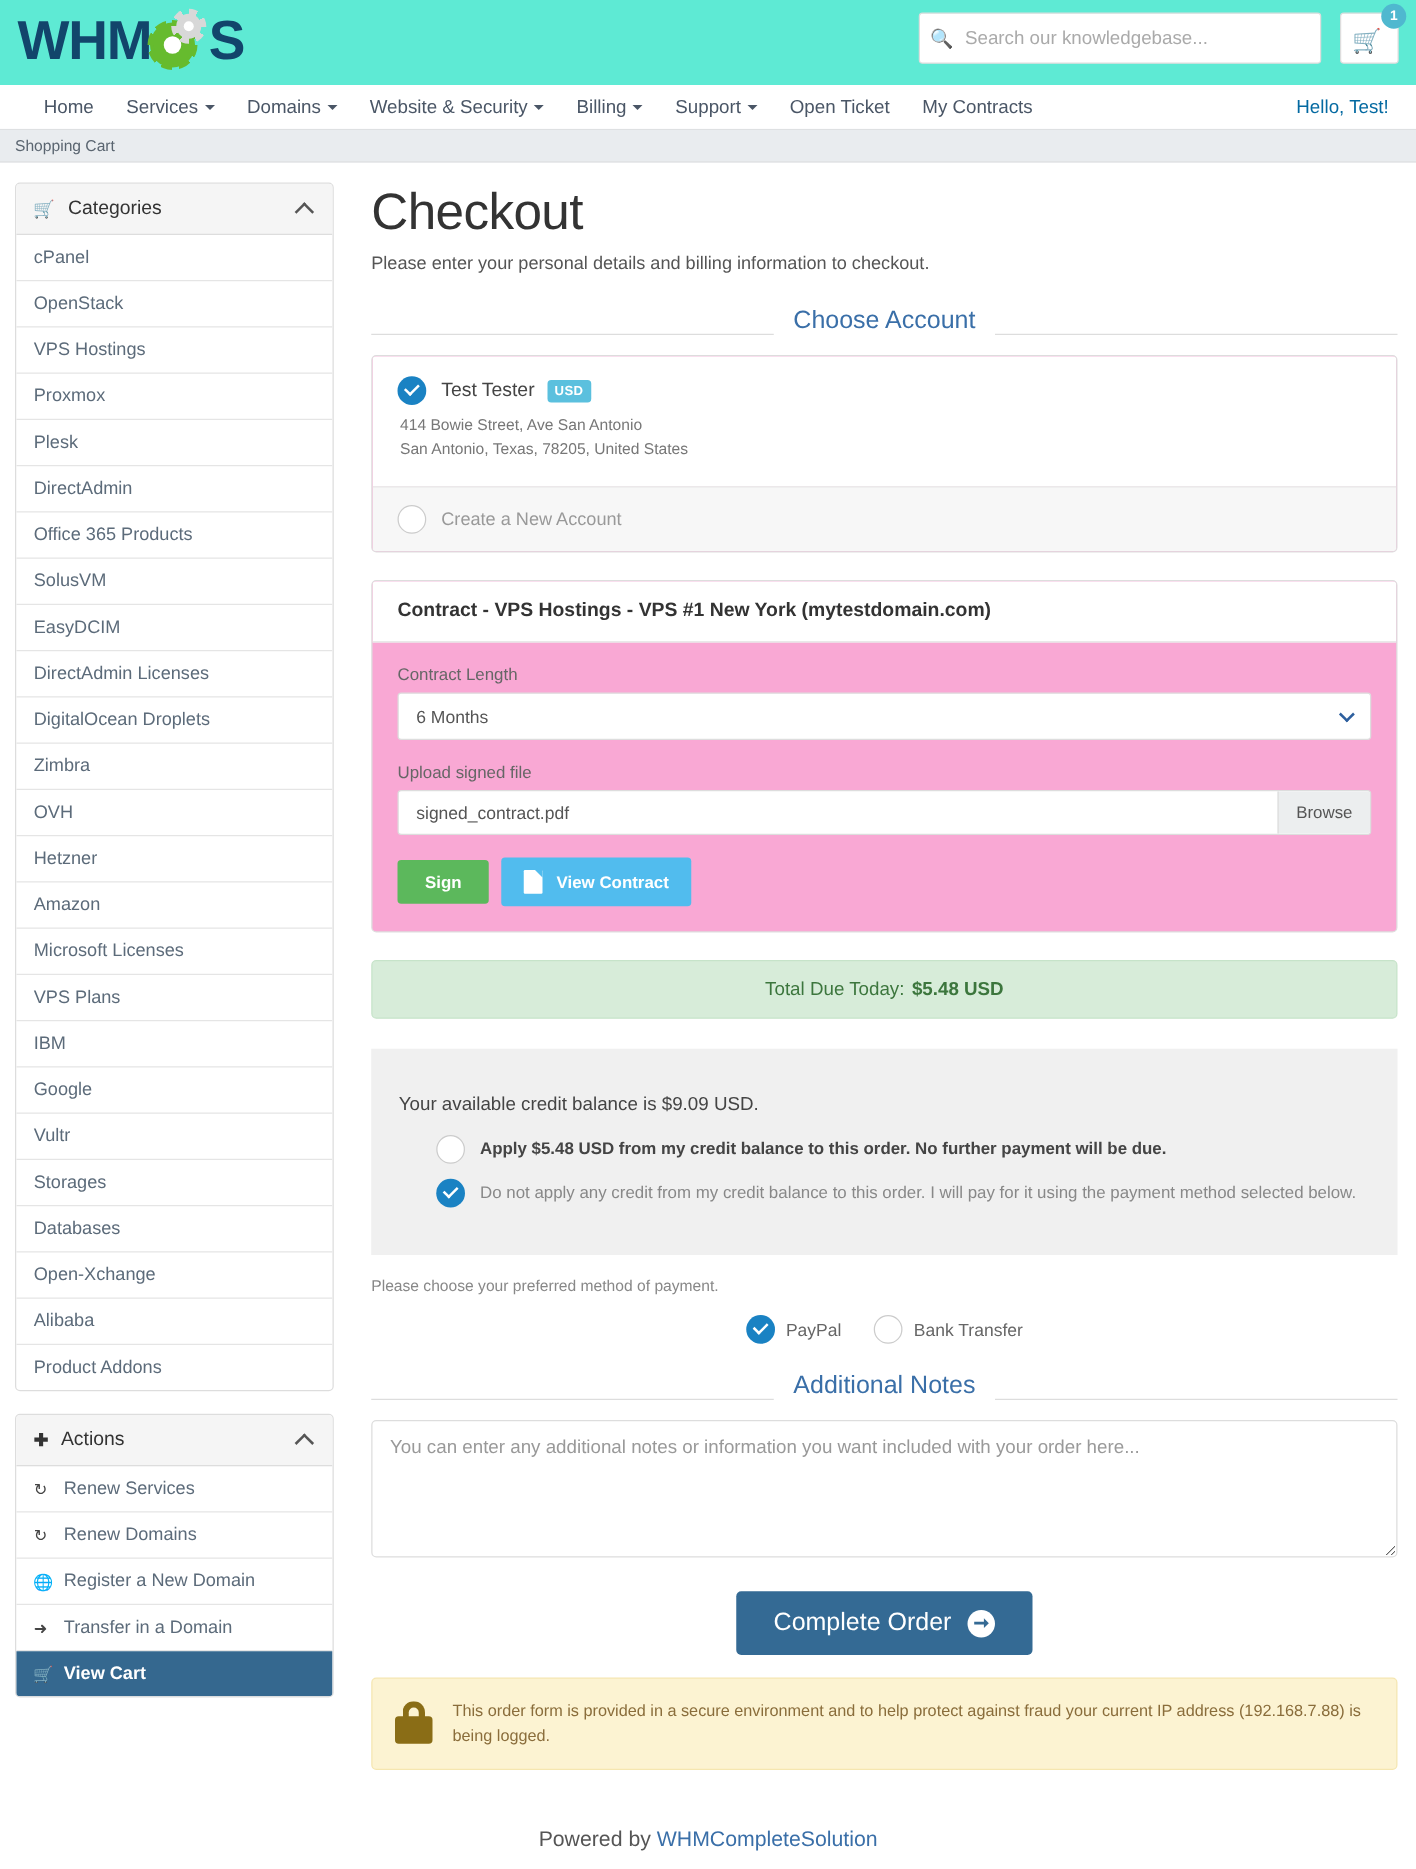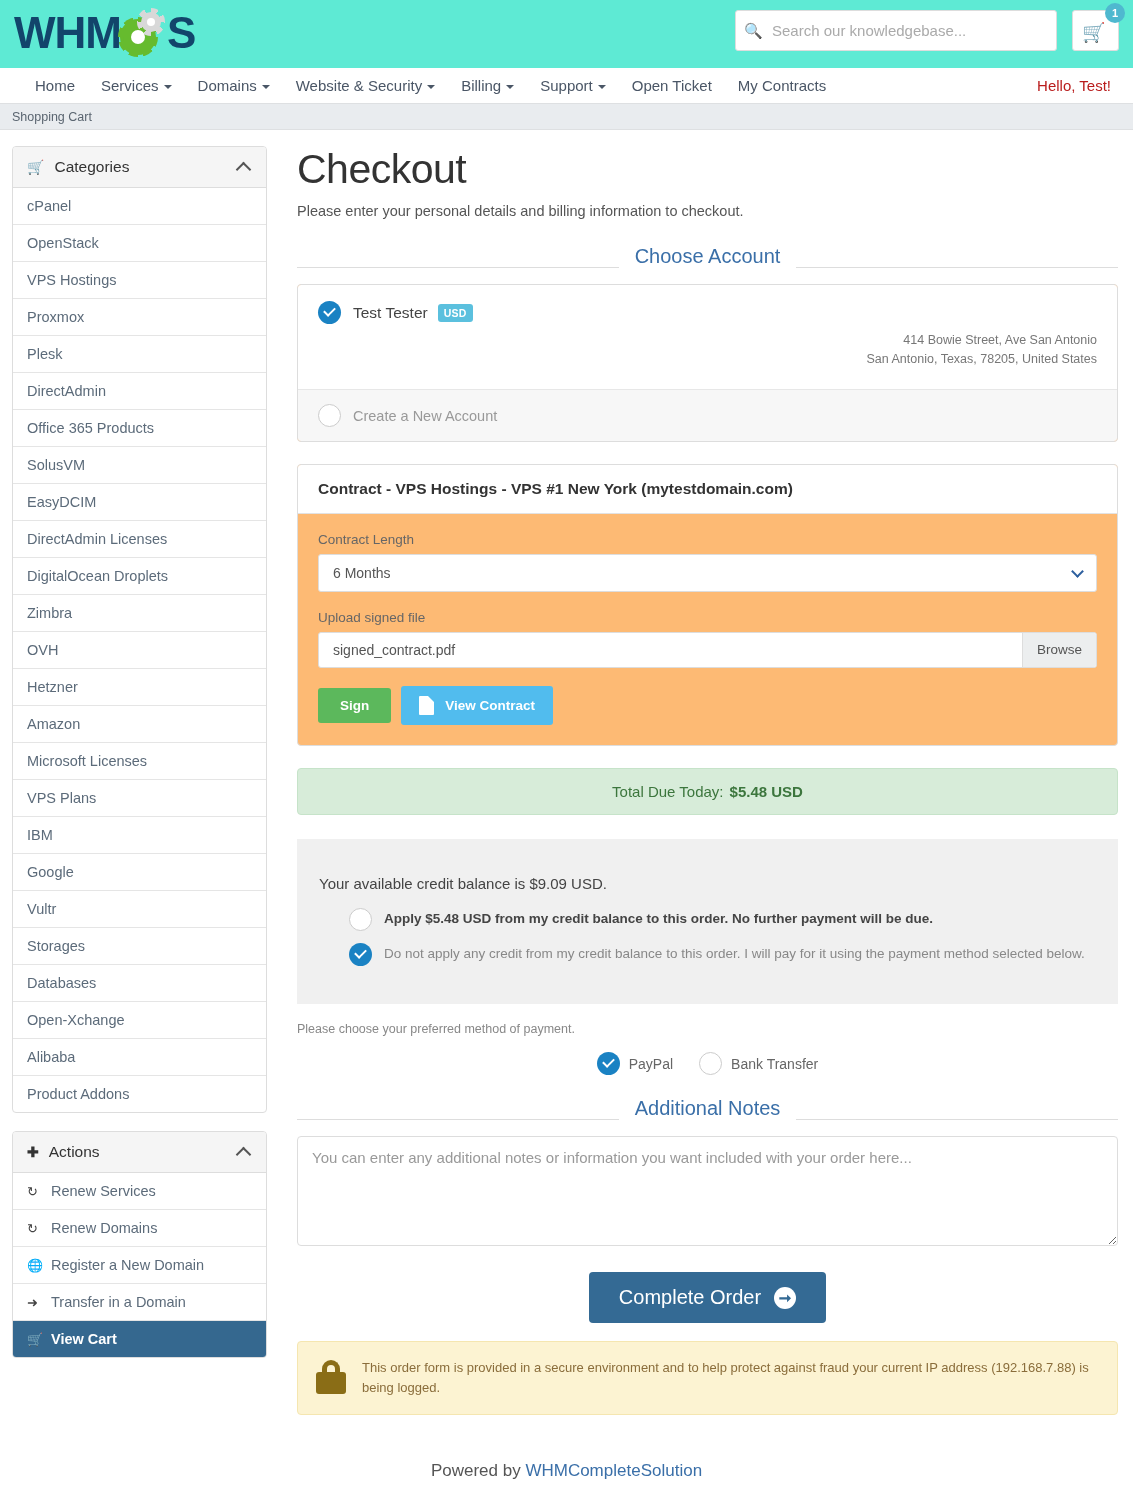--- a/index.html
+++ b/index.html
@@ -169,21 +169,21 @@
     border-left: 4px solid transparent;
     border-right: 4px solid transparent;
     border-top: 4px solid #4a5666;
     vertical-align: 2px;
   }
   .navuser {
     position: absolute;
     right: 22px; top: 0;
     height: 35px; line-height: 35px;
     font-size: 15px;
-    color: #b91c1c;
+    color: #0369a1;
     cursor: pointer;
   }
 
   
   .breadcrumb-bar {
     background: #e9ecef;
     border-top: 1px solid #dee0e2;
     border-bottom: 1px solid #dee0e2;
     height: 27px;
     line-height: 26px;
@@ -278,21 +278,21 @@
   .section-divider .sd-text {
     padding: 0 16px;
     font-size: 20px;
     color: #3a6fa8;
     white-space: nowrap;
   }
 
   .card {
     border: 1px solid #ddd;
     border-radius: 4px;
-    background: #fdba74;
+    background: #f9a8d4;
     margin-bottom: 22px;
     overflow: hidden;
   }
   .acct-row {
     padding: 16px 20px 18px 20px;
     background: #fff;
     cursor: pointer;
   }
   .acct-row.alt {
     background: #f7f7f7;
@@ -340,21 +340,20 @@
     padding: 3px 6px;
     border-radius: 3px;
     margin-left: 10px;
     letter-spacing: .3px;
   }
   .acct-addr {
     font-size: 12.5px;
     color: #777;
     margin: 0 0 5px 0;
     padding-left: 2px;
-    text-align: right;
   }
   .new-acct-line { display: flex; align-items: center; }
   .new-acct-label {
     font-size: 14.5px;
     color: #999;
     margin-left: 12px;
   }
 
   .card-head {
     padding: 15px 20px;

